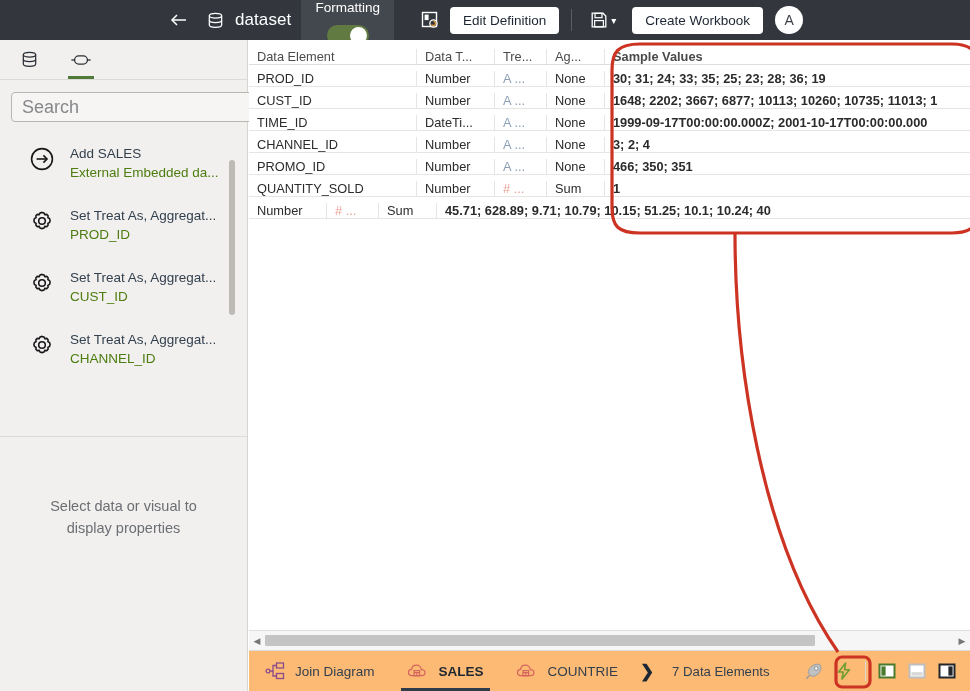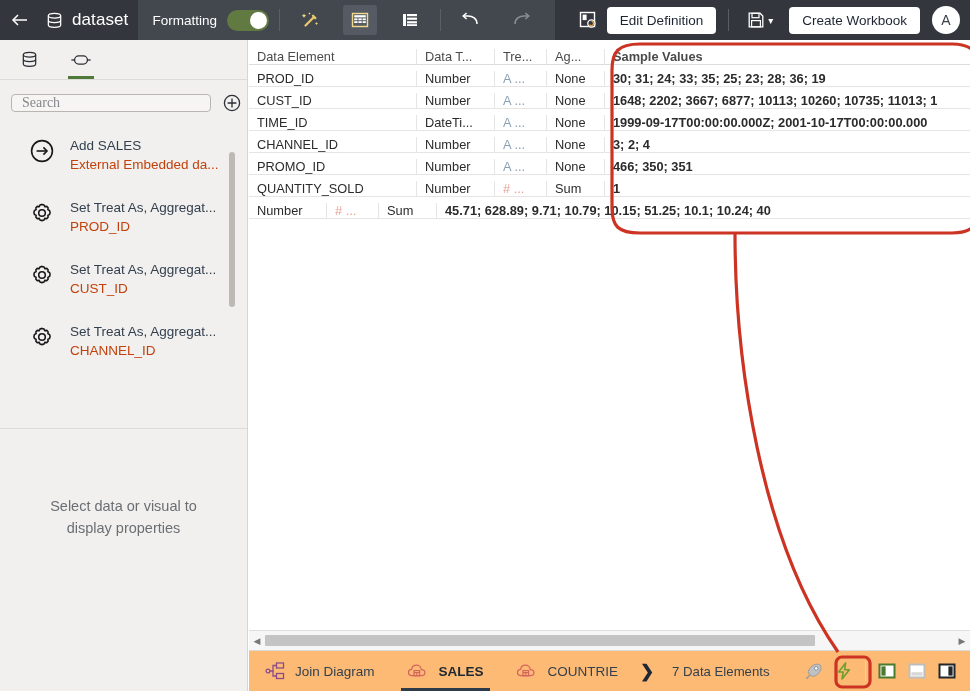--- a/index.html
+++ b/index.html
@@ -33,20 +33,21 @@
     color: #ffffff;
   }
   .tb-title {
     color: #ffffff; font-size: 17px; letter-spacing: .1px;
     margin-left: 4px; margin-right: 10px; white-space: nowrap;
   }
   .tb-fmt-wrap {
     height: 40px; background: #43474e;
     display: flex; align-items: center; gap: 10px;
     padding: 0 14px 0 14px;
+    flex-direction: column;
   }
   .tb-fmt-label { color: #ffffff; font-size: 13.5px; white-space: nowrap; }
   .toggle {
     width: 42px; height: 21px; border-radius: 11px;
     background: #607a42; position: relative; cursor: pointer;
     display: inline-block; flex: none;
   }
   .toggle .knob {
     position: absolute; top: 2px; right: 2px;
     width: 17px; height: 17px; border-radius: 50%; background: #ffffff;
@@ -99,24 +100,24 @@
   }
   .lp-tab.active::after {
     content: ""; position: absolute; bottom: 0; left: 6px; right: 6px;
     height: 3px; background: #4f7a3a;
   }
   .lp-search-row {
     display: flex; align-items: center; gap: 10px;
     padding: 12px 12px 10px 11px;
   }
   .lp-search {
-    flex: 1; height: 18px;
+    flex: 1; height: 30px;
     border: 1px solid #b9b6b1; border-radius: 4px;
     background: #f6f5f3; padding: 0 10px;
-    font-size: 14px; font-family: Liberation Serif, serif; color: #32353a;
+    font-size: 18px; font-family: Liberation Sans, sans-serif; color: #32353a;
     outline: none;
   }
   .lp-search::placeholder { color: #86888c; }
   .lp-add {
     width: 22px; height: 22px; flex: none; cursor: pointer;
     display: flex; align-items: center; justify-content: center;
   }
   .lp-list {
     position: relative;
     height: 305px; overflow: hidden;
@@ -132,21 +133,21 @@
     width: 28px; height: 28px; flex: none; margin-top: 3px;
     display: flex; align-items: center; justify-content: center;
   }
   .lp-item-text { padding-top: 2px; overflow: hidden; }
   .lp-item-t1 {
     font-size: 13.5px; color: #33404e; line-height: 19px;
     white-space: nowrap; overflow: hidden; text-overflow: ellipsis;
     max-width: 160px;
   }
   .lp-item-t2 {
-    font-size: 13.5px; color: #c2410c; line-height: 19px;
+    font-size: 13.5px; color: #4d7c0f; line-height: 19px;
     white-space: nowrap; overflow: hidden; text-overflow: ellipsis;
     max-width: 160px;
   }
   .lp-vscroll {
     position: absolute; right: 12px; top: 28px;
     width: 6px; height: 155px; border-radius: 3px;
     background: #bdbab6; cursor: pointer;
   }
   .lp-empty {
     position: absolute; left: 0; right: 0; top: 455px;

